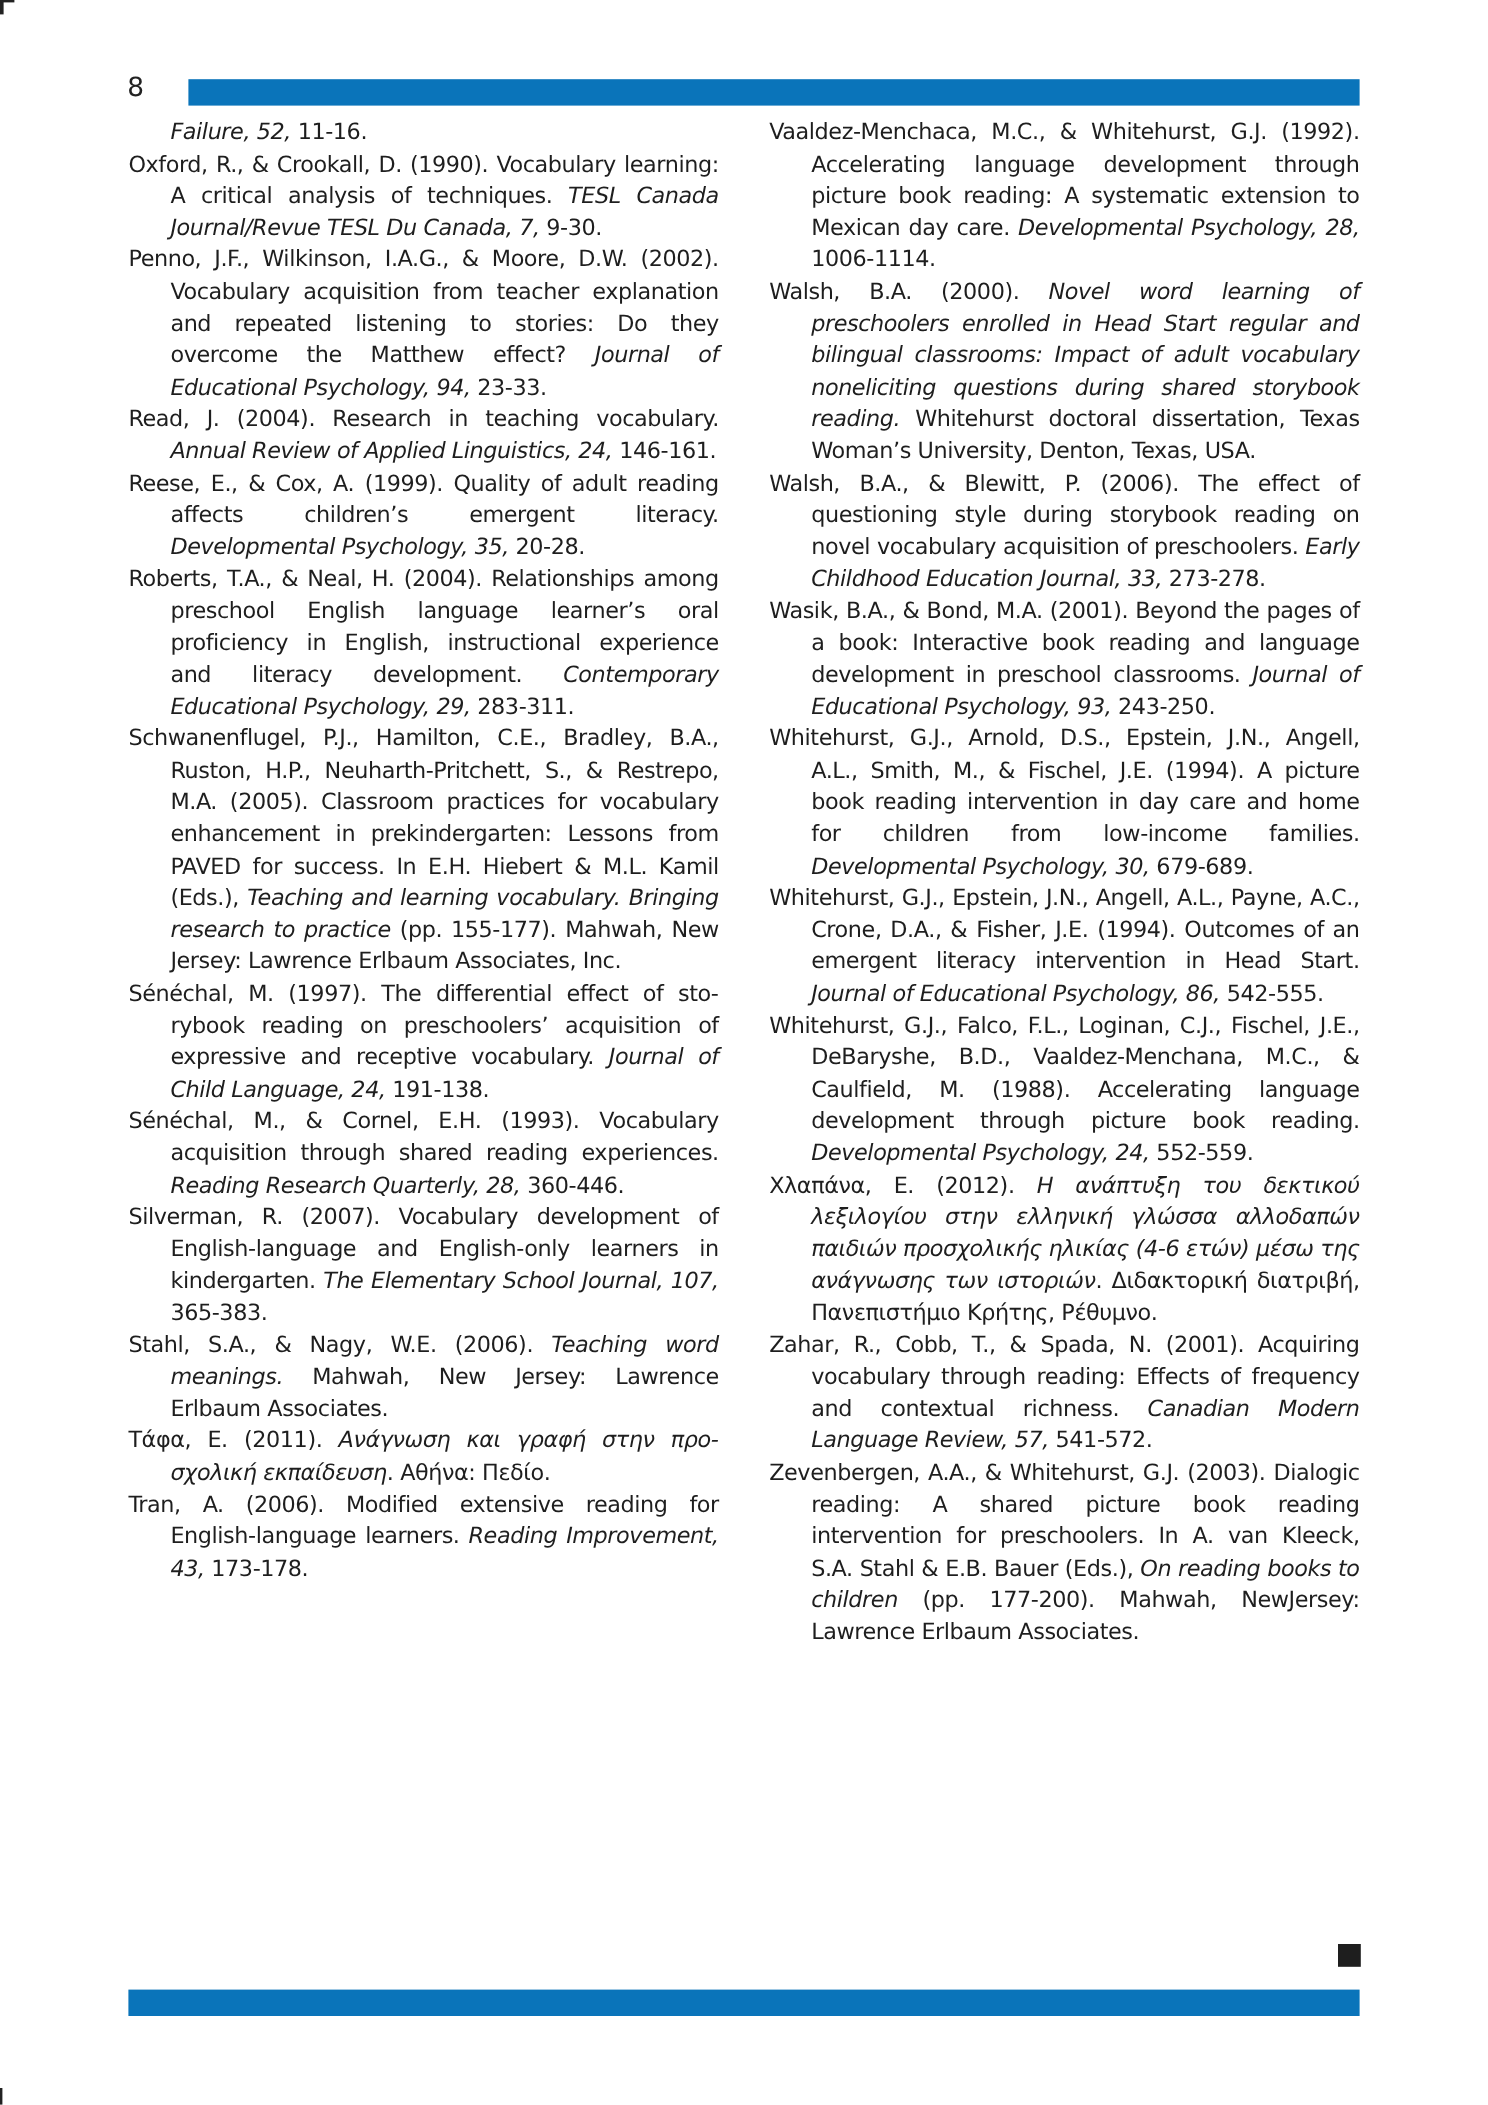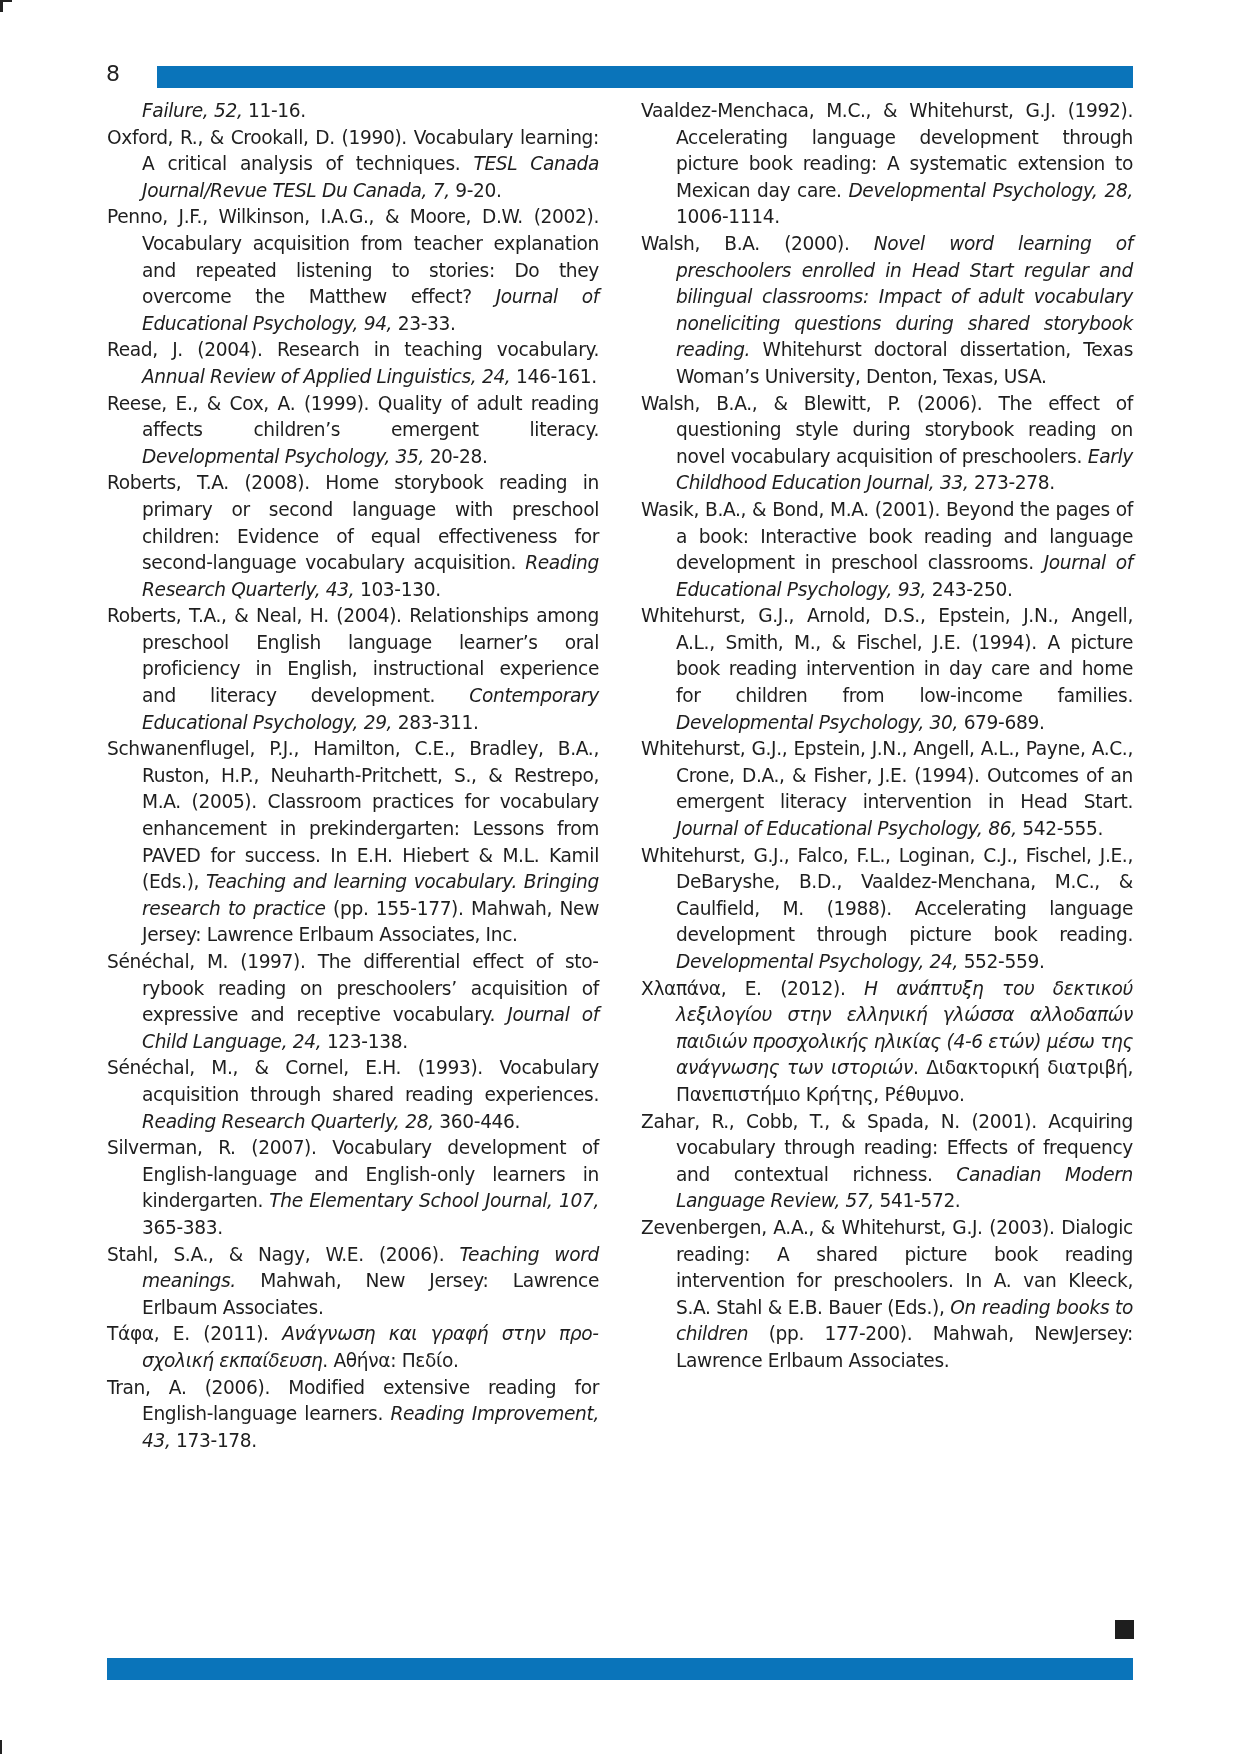--- a/index.html
+++ b/index.html
@@ -23,28 +23,27 @@
 
 <div class="crop-mark" style="left:0;top:0;width:3px;height:12px;"></div>
 <div class="crop-mark" style="left:0;top:0;width:12px;height:2px;"></div>
 <div class="crop-mark" style="left:0;top:1740px;width:2px;height:14px;"></div>
 
 <div class="page-number">8</div>
 <div class="top-bar" style="background: rgb(10, 116, 186);"></div>
 
 <div class="column col-left" id="col-left">
     <p class="ref cont"><i>Failure, 52,</i><span> 11-16.</span></p>
-    <p class="ref"><span>Oxford, R., &amp; Crookall, D. (1990). Vocabulary learning: A critical analysis of techniques. </span><i>TESL Canada Journal/Revue TESL Du Canada, 7,</i><span> 9-20.</span></p>
+    <p class="ref"><span>Oxford, R., &amp; Crookall, D. (1990). Vocabulary learning: A critical analysis of techniques. </span><i>TESL Canada Journal/Revue TESL Du Canada, 7,</i><span> 9-30.</span></p>
     <p class="ref"><span>Penno, J.F., Wilkinson, I.A.G., &amp; Moore, D.W. (2002). Vocabulary acquisition from teacher explanation and repeated listening to stories: Do they overcome the Matthew effect? </span><i>Journal of Educational Psychology, 94,</i><span> 23-33.</span></p>
     <p class="ref"><span>Read, J. (2004). Research in teaching vocabulary. </span><i>Annual Review of Applied Linguistics, 24,</i><span> 146-161.</span></p>
     <p class="ref"><span>Reese, E., &amp; Cox, A. (1999). Quality of adult read­ing affects children’s emergent literacy. </span><i>Developmental Psychology, 35,</i><span> 20-28.</span></p>
-    <p class="ref"><span>Roberts, T.A. (2008). Home storybook reading in primary or second language with preschool children: Evidence of equal effectiveness for second-language vocabulary acquisition. </span><i>Reading Research Quarterly, 43,</i><span> 103-130.</span></p>
     <p class="ref"><span>Roberts, T.A., &amp; Neal, H. (2004). Relationships among preschool English language learner’s oral proficiency in English, instructional expe­rience and literacy development. </span><i>Contemporary Educational Psychology, 29,</i><span> 283-311.</span></p>
     <p class="ref"><span>Schwanenflugel, P.J., Hamilton, C.E., Bradley, B.A., Ruston, H.P., Neuharth-Pritchett, S., &amp; Restrepo, M.A. (2005). Classroom practices for vocabulary enhancement in prekinder­garten: Lessons from PAVED for success. In E.H. Hiebert &amp; M.L. Kamil (Eds.), </span><i>Teaching and learning vocabulary. Bringing research to practice</i><span> (pp. 155-177). Mahwah, New Jersey: Lawrence Erlbaum Associates, Inc.</span></p>
-    <p class="ref"><span>Sénéchal, M. (1997). The differential effect of sto­rybook reading on preschoolers’ acquisition of expressive and receptive vocabulary. </span><i>Journal of Child Language, 24,</i><span> 123-138.</span></p>
+    <p class="ref"><span>Sénéchal, M. (1997). The differential effect of sto­rybook reading on preschoolers’ acquisition of expressive and receptive vocabulary. </span><i>Journal of Child Language, 24,</i><span> 191-138.</span></p>
     <p class="ref"><span>Sénéchal, M., &amp; Cornel, E.H. (1993). Vocabulary acquisition through shared reading experi­ences. </span><i>Reading Research Quarterly, 28,</i><span> 360-446.</span></p>
     <p class="ref"><span>Silverman, R. (2007). Vocabulary development of English-language and English-only learners in kindergarten. </span><i>The Elementary School Journal, 107,</i><span> 365-383.</span></p>
     <p class="ref"><span>Stahl, S.A., &amp; Nagy, W.E. (2006). </span><i>Teaching word meanings.</i><span> Mahwah, New Jersey: Lawrence Erlbaum Associates.</span></p>
     <p class="ref"><span>Τάφα, Ε. (2011). </span><i>Ανάγνωση και γραφή στην προ­σχολική εκπαίδευση</i><span>. Αθήνα: Πεδίο.</span></p>
     <p class="ref"><span>Tran, A. (2006). Modified extensive reading for English-language learners. </span><i>Reading Improve­ment, 43,</i><span> 173-178.</span></p>
   </div>
 <div class="column col-right" id="col-right">
     <p class="ref"><span>Vaaldez-Menchaca, M.C., &amp; Whitehurst, G.J. (1992). Accelerating language development through picture book reading: A systematic extension to Mexican day care. </span><i>Developmental Psychology, 28,</i><span> 1006-1114.</span></p>
     <p class="ref"><span>Walsh, B.A. (2000). </span><i>Novel word learning of preschoolers enrolled in Head Start regular and bilingual classrooms: Impact of adult vocabulary noneliciting questions during shared storybook reading.</i><span> Whitehurst doc­toral dissertation, Texas Woman’s University, Denton, Texas, USA.</span></p>
     <p class="ref"><span>Walsh, B.A., &amp; Blewitt, P. (2006). The effect of questioning style during storybook reading on novel vocabulary acquisition of preschoolers. </span><i>Early Childhood Education Journal, 33,</i><span> 273-278.</span></p>

